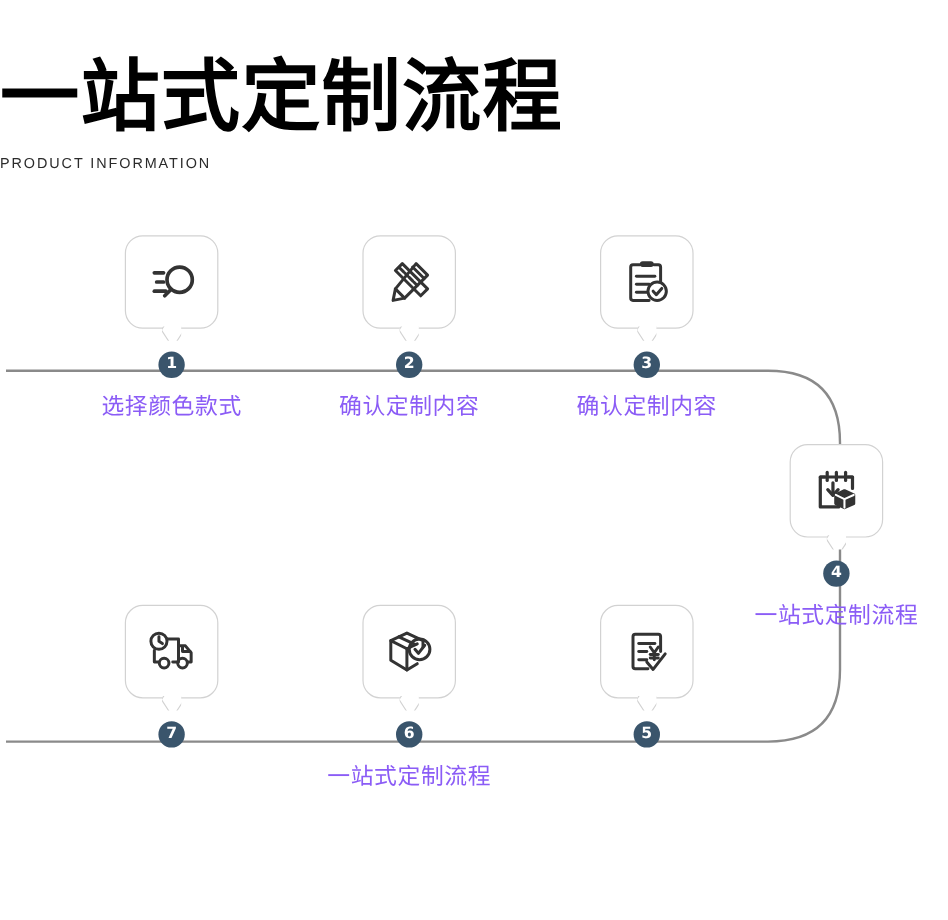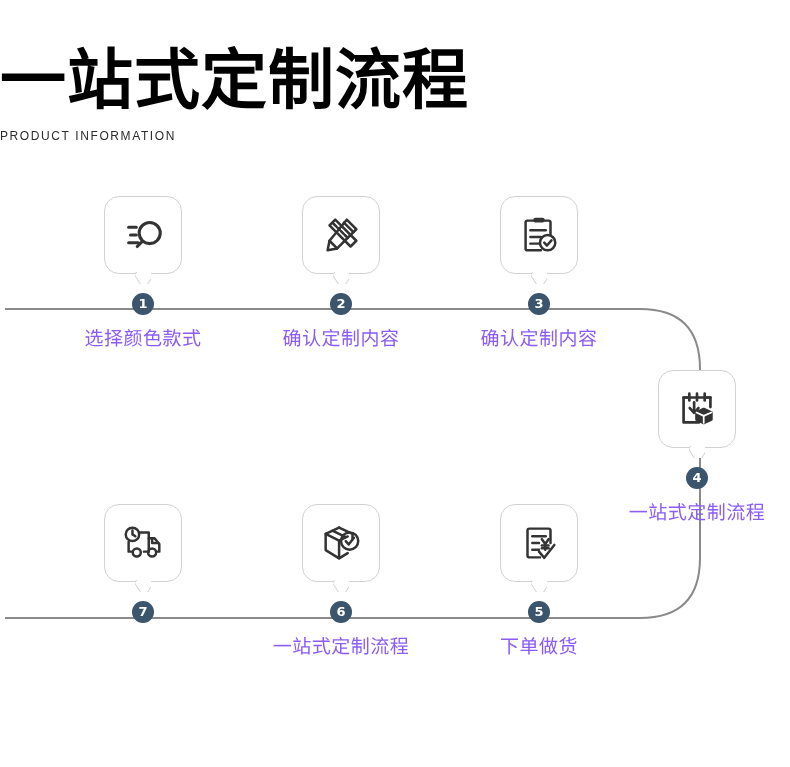--- a/index.html
+++ b/index.html
@@ -238,21 +238,20 @@
           <line x1="30.5" y1="25" x2="30.5" y2="31"></line>
           <line x1="27" y1="26.5" x2="34" y2="26.5"></line>
           <line x1="27" y1="29.5" x2="34" y2="29.5"></line>
           <path d="M24 33 L29.5 39.5 L40 26"></path>
         </g>
       </svg>
     </div>
     <div class="badge-wrap">
       <div class="badge" style="background: rgb(58, 85, 108);">5</div>
     </div>
-    <div class="step-label">下单做货</div>
   </div>
 
   <div class="step" style="left:266px; top:504px;">
     <div class="icon-card">
       <span class="tail"></span>
       <svg width="46" height="46" viewBox="0 0 48 48">
         <g fill="none" stroke="#333" stroke-width="2.6" stroke-linejoin="round" stroke-linecap="round">
           <path d="M22 8 L36 14.5 L36 20"></path>
           <path d="M22 8 L8 14.5 L8 31.5 L22 40 L31 34.5"></path>
           <path d="M8 14.5 L22 21.5 L31 17.2"></path>

